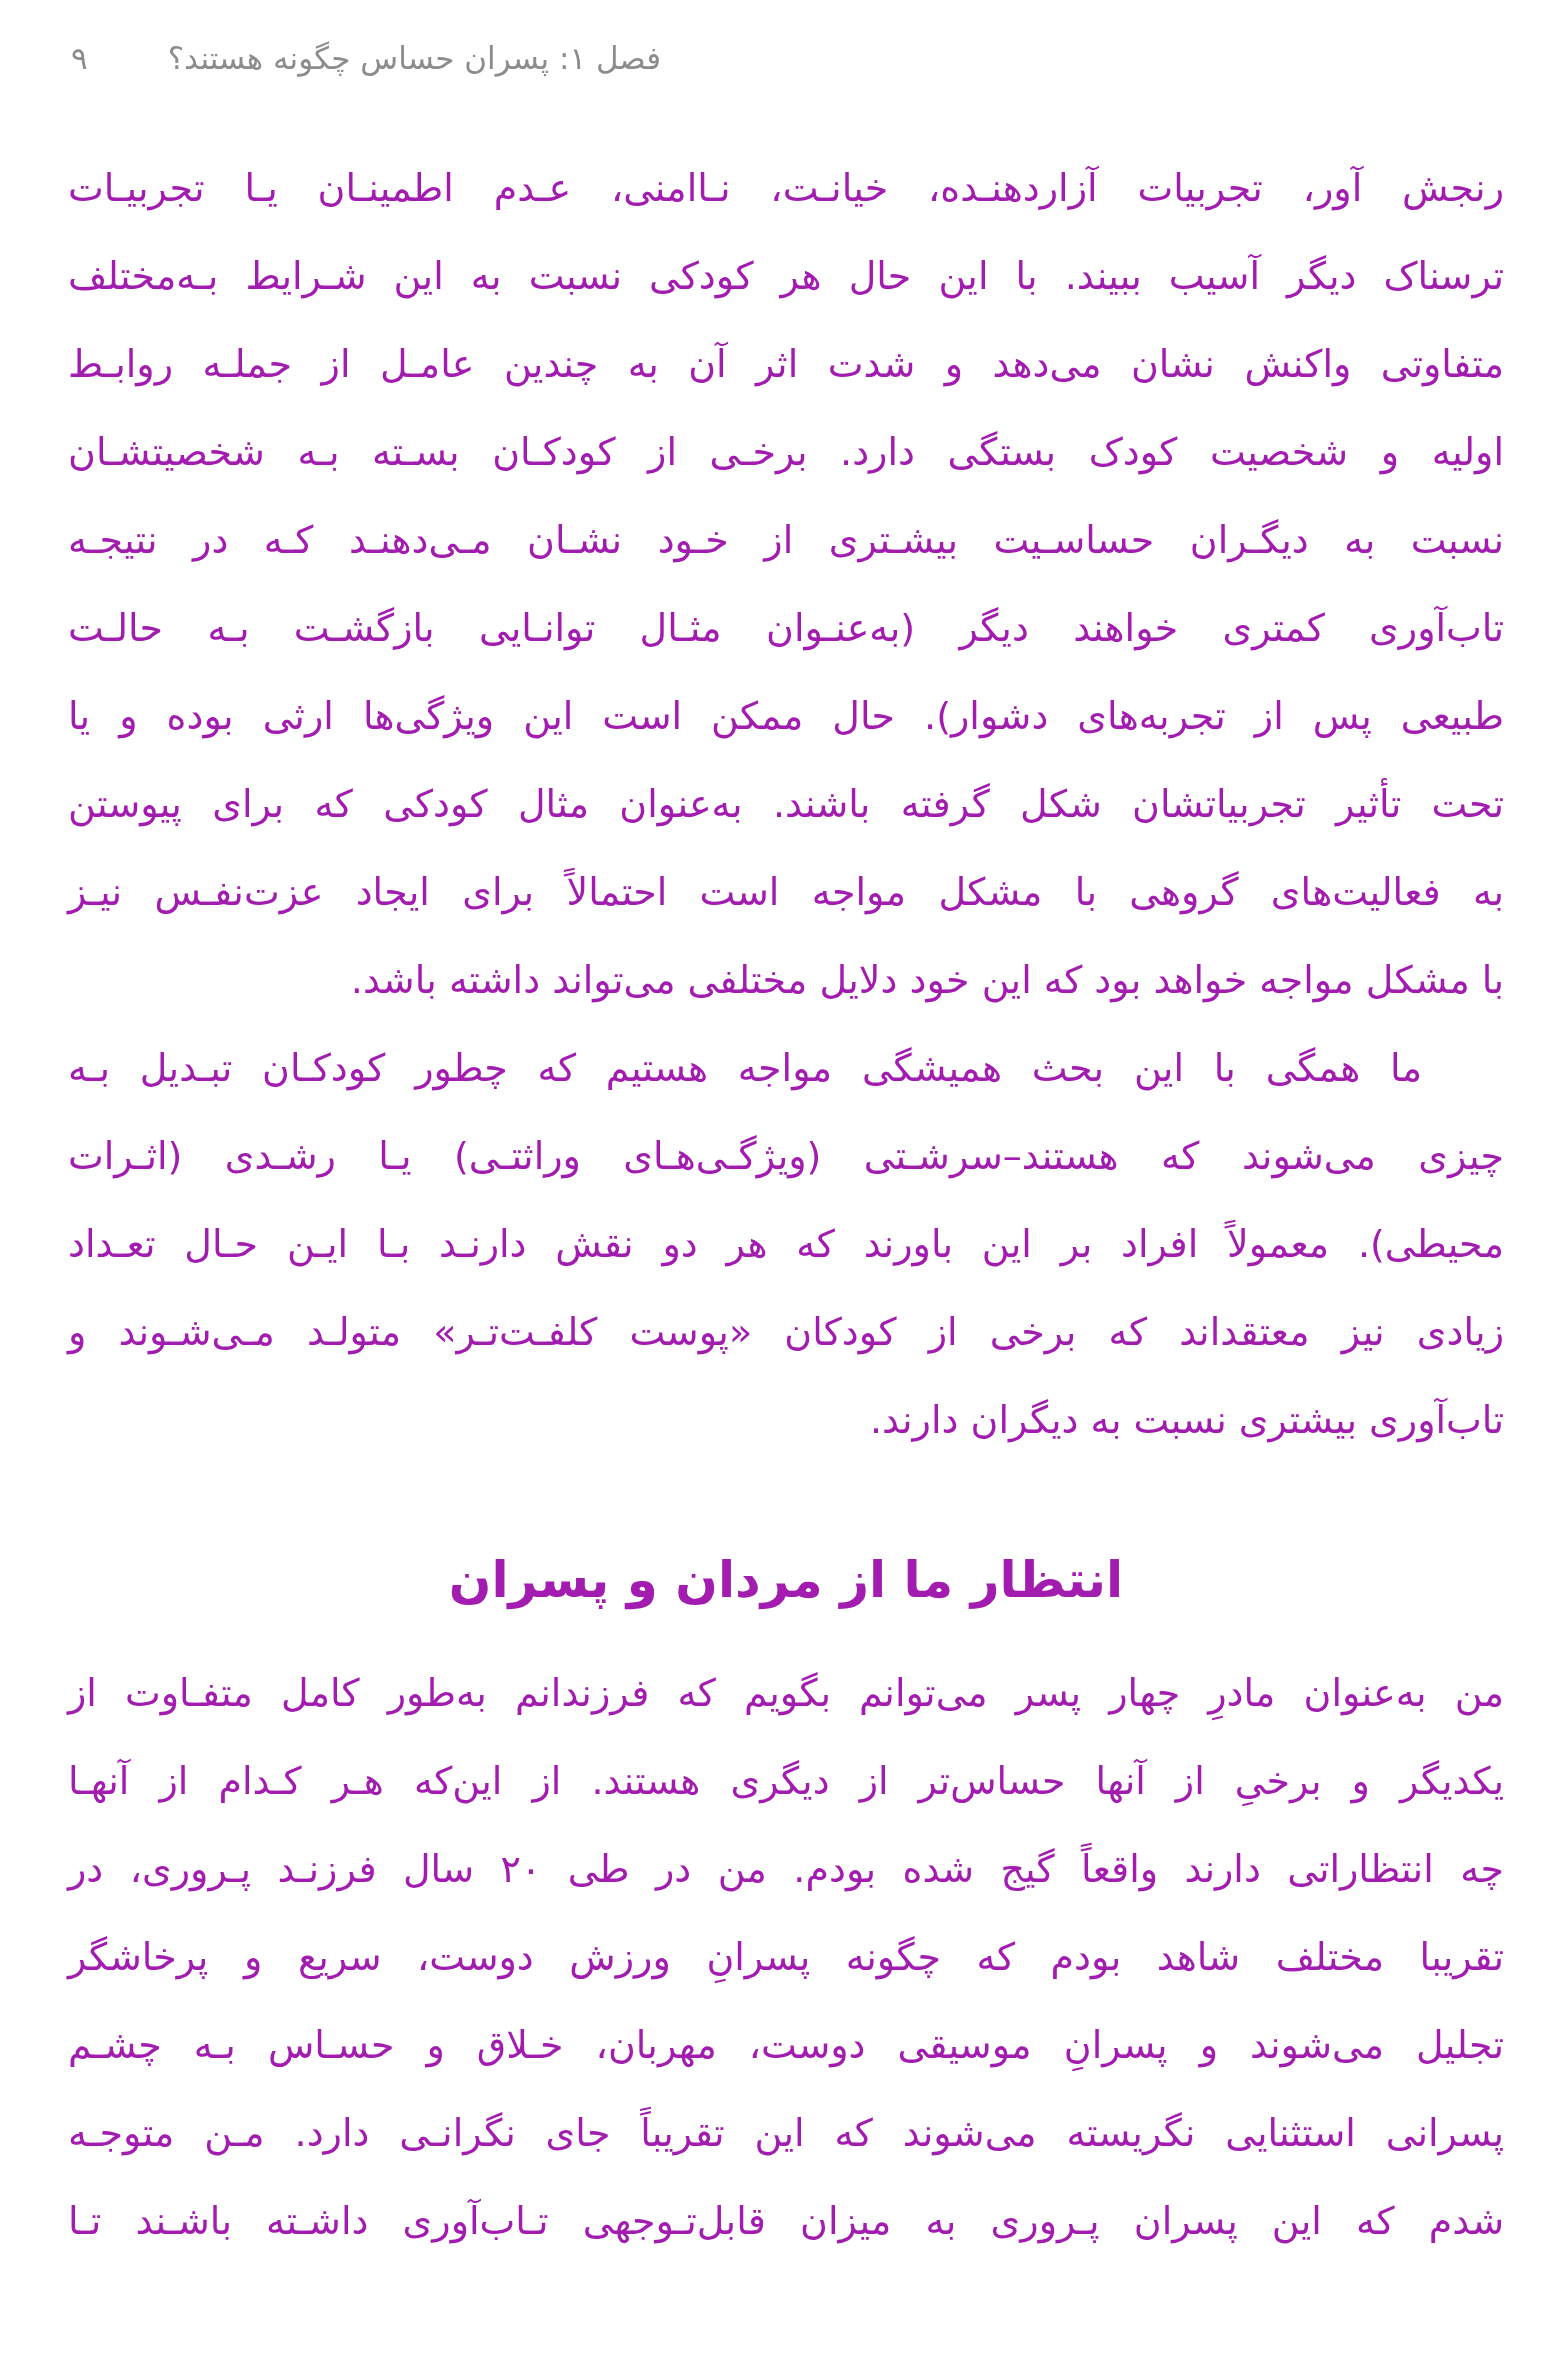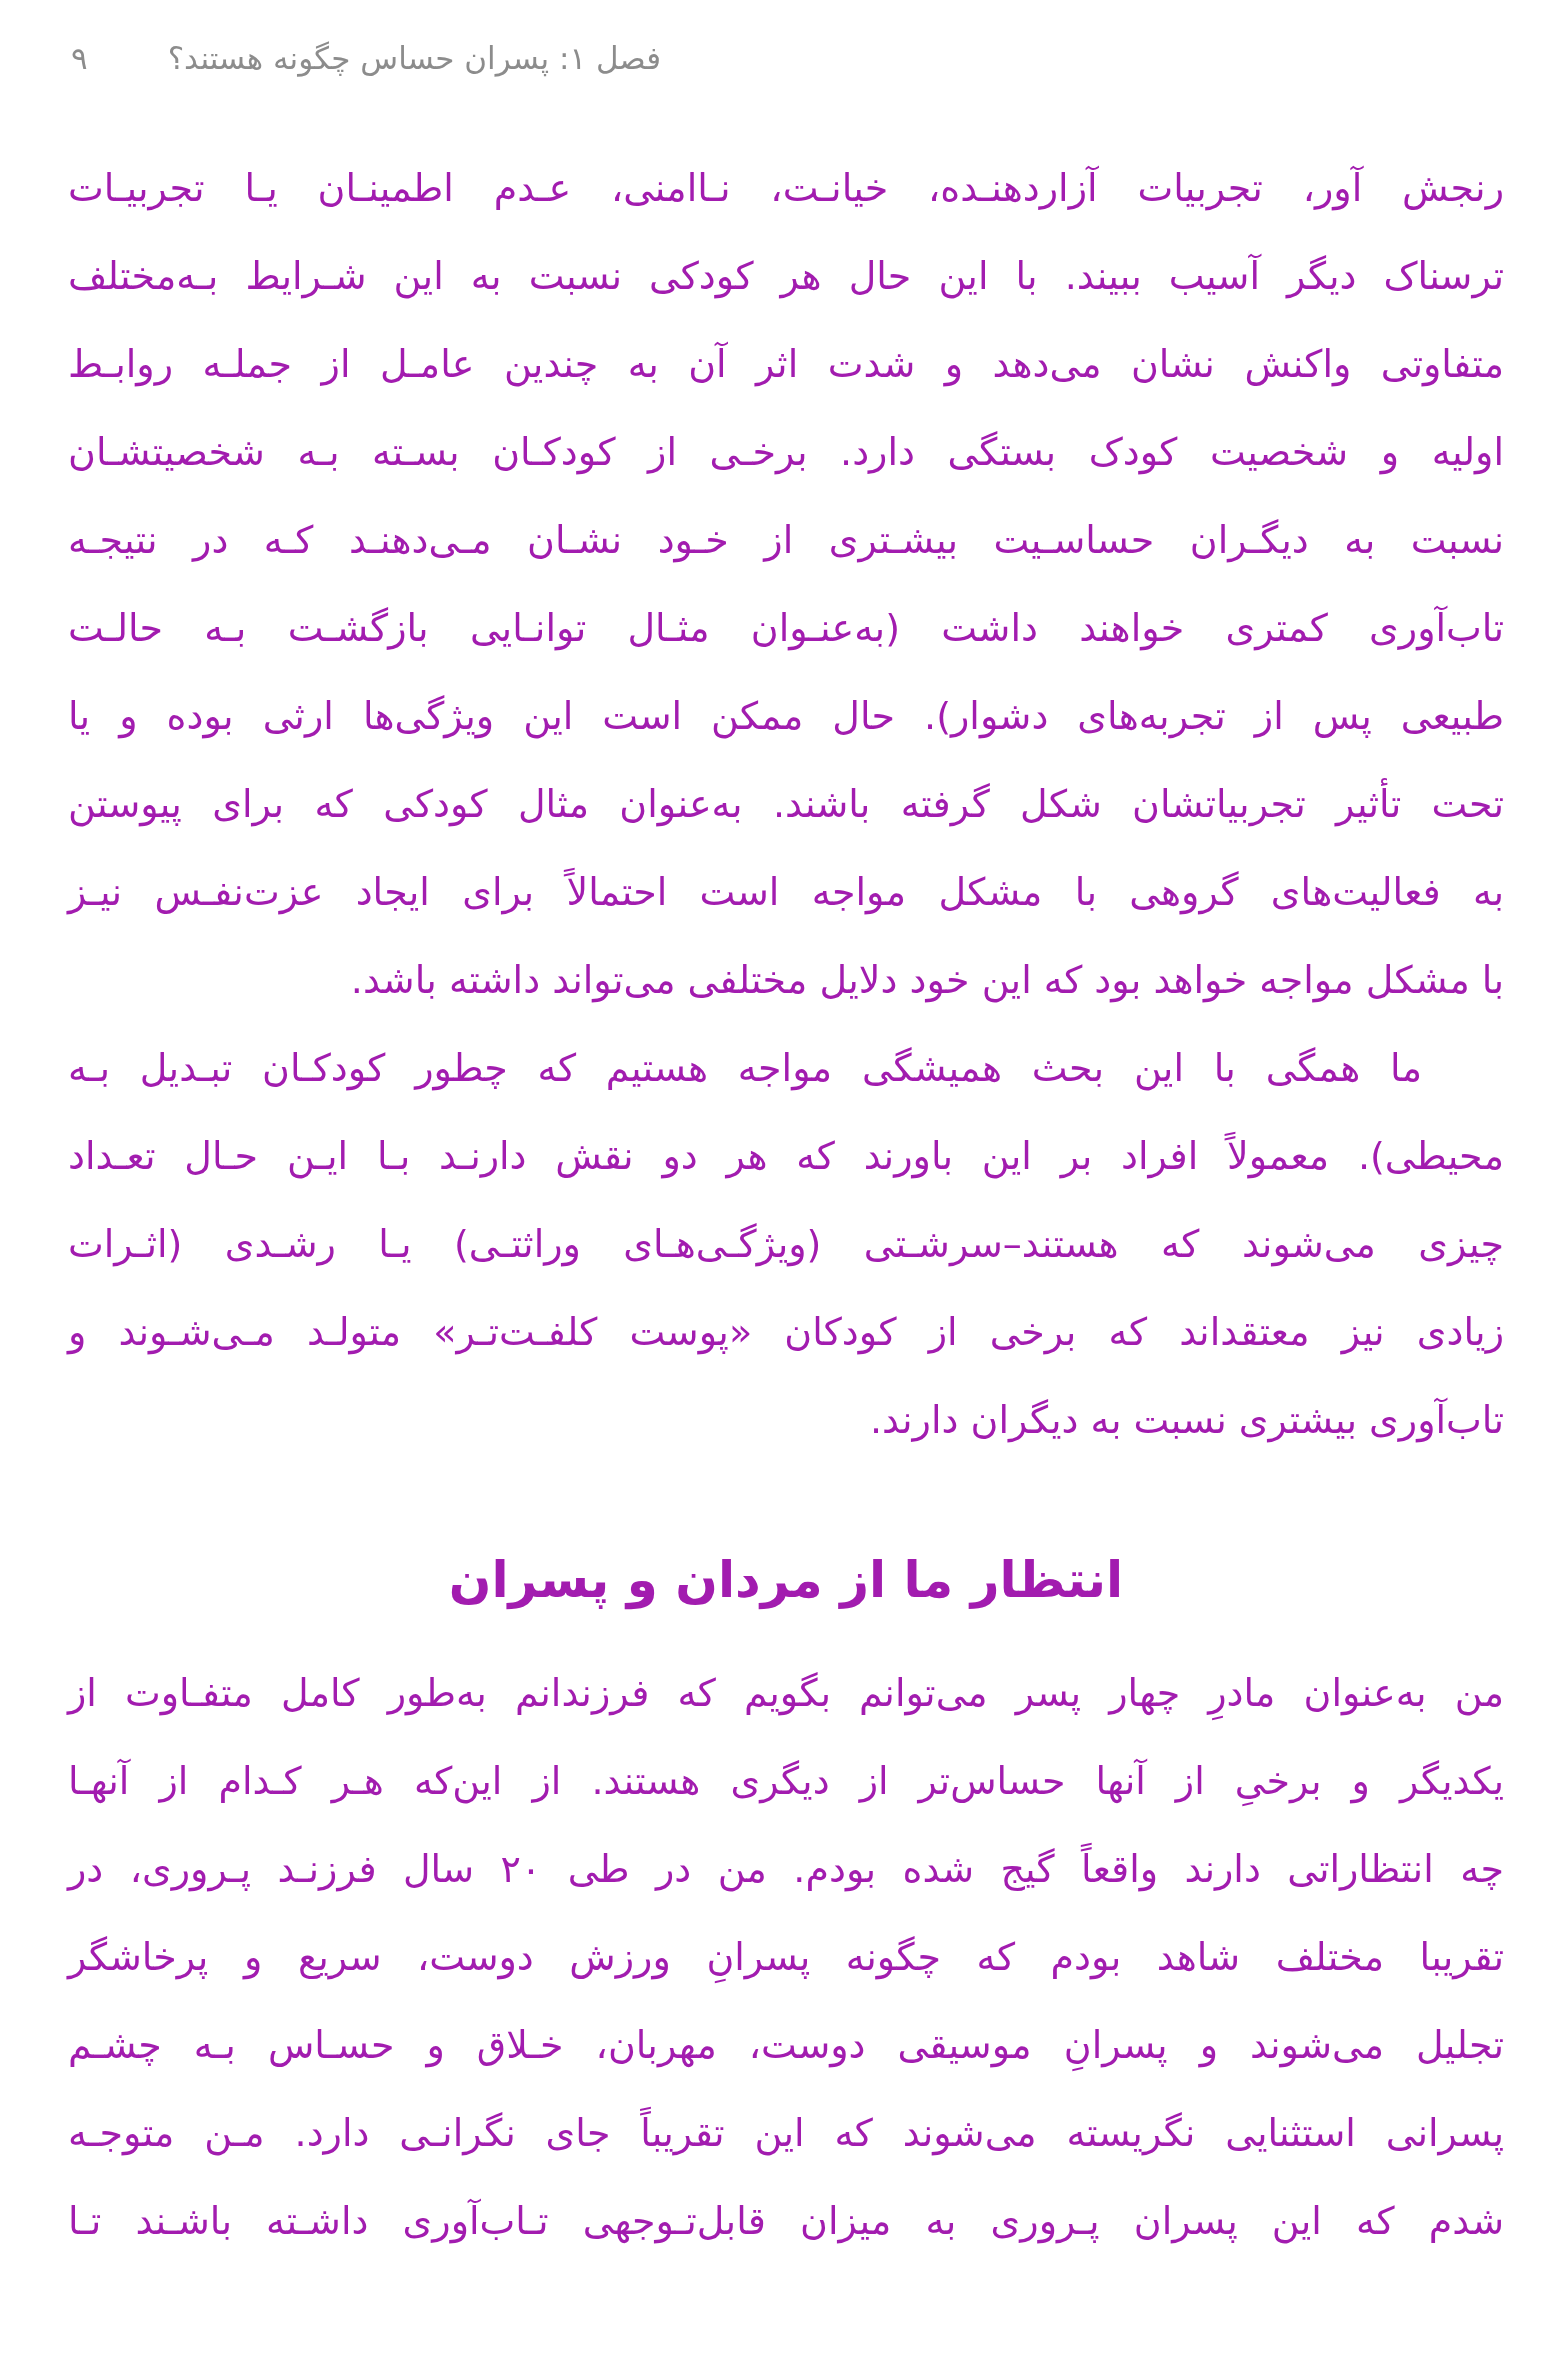--- a/index.html
+++ b/index.html
@@ -64,29 +64,29 @@
     <span class="chapter-title">فصل ۱: پسران حساس چگونه هستند؟</span>
   </header>
 
   <main class="body-text">
 
     <div class="line">رنجش آور، تجربیات آزاردهنـده، خیانـت، نـاامنی، عـدم اطمینـان یـا تجربیـات</div>
     <div class="line">ترسناک دیگر آسیب ببیند. با این حال هر کودکی نسبت به این شـرایط بـه‌مختلف</div>
     <div class="line">متفاوتی واکنش نشان می‌دهد و شدت اثر آن به چندین عامـل از جملـه روابـط</div>
     <div class="line">اولیه و شخصیت کودک بستگی دارد. برخـی از کودکـان بسـته بـه شخصیتشـان</div>
     <div class="line">نسبت به دیگـران حساسـیت بیشـتری از خـود نشـان مـی‌دهنـد کـه در نتیجـه</div>
-    <div class="line">تاب‌آوری کمتری خواهند داشت (به‌عنـوان مثـال توانـایی بازگشـت بـه حالـت</div>
+    <div class="line">تاب‌آوری کمتری خواهند دیگر (به‌عنـوان مثـال توانـایی بازگشـت بـه حالـت</div>
     <div class="line">طبیعی پس از تجربه‌های دشوار). حال ممکن است این ویژگی‌ها ارثی بوده و یا</div>
     <div class="line">تحت تأثیر تجربیاتشان شکل گرفته باشند. به‌عنوان مثال کودکی که برای پیوستن</div>
     <div class="line">به فعالیت‌های گروهی با مشکل مواجه است احتمالاً برای ایجاد عزت‌نفـس نیـز</div>
     <div class="line end">با مشکل مواجه خواهد بود که این خود دلایل مختلفی می‌تواند داشته باشد.</div>
 
     <div class="line indent">ما همگی با این بحث همیشگی مواجه هستیم که چطور کودکـان تبـدیل بـه</div>
+    <div class="line">چیزی می‌شوند که هستند–سرشـتی (ویژگـی‌هـای وراثتـی) یـا رشـدی (اثـرات</div>
     <div class="line">محیطی). معمولاً افراد بر این باورند که هر دو نقش دارنـد بـا ایـن حـال تعـداد</div>
-    <div class="line">چیزی می‌شوند که هستند–سرشـتی (ویژگـی‌هـای وراثتـی) یـا رشـدی (اثـرات</div>
     <div class="line">زیادی نیز معتقداند که برخی از کودکان «پوست کلفـت‌تـر» متولـد مـی‌شـوند و</div>
     <div class="line end">تاب‌آوری بیشتری نسبت به دیگران دارند.</div>
 
     <h2 class="section-heading">انتظار ما از مردان و پسران</h2>
 
     <div class="line para-c-first">من به‌عنوان مادرِ چهار پسر می‌توانم بگویم که فرزندانم به‌طور کامل متفـاوت از</div>
     <div class="line">یکدیگر و برخیِ از آنها حساس‌تر از دیگری هستند. از این‌که هـر کـدام از آنهـا</div>
     <div class="line">چه انتظاراتی دارند واقعاً گیج شده بودم. من در طی ۲۰ سال فرزنـد پـروری، در</div>
     <div class="line">تقریبا مختلف شاهد بودم که چگونه پسرانِ ورزش دوست، سریع و پرخاشگر</div>
     <div class="line">تجلیل می‌شوند و پسرانِ موسیقی دوست، مهربان، خـلاق و حسـاس بـه چشـم</div>

